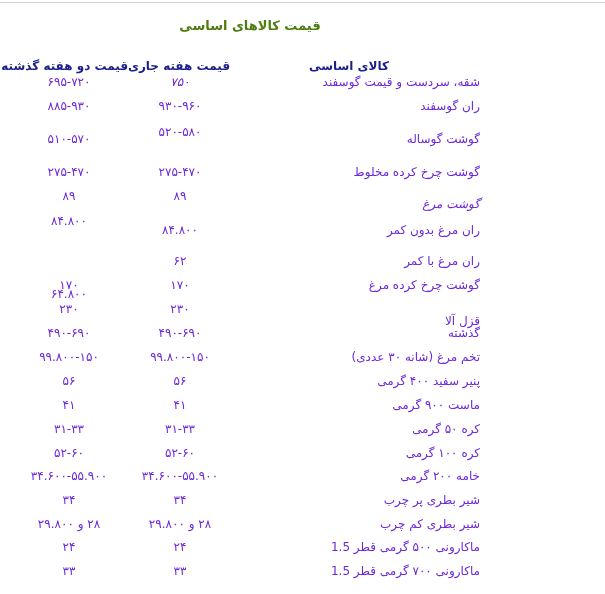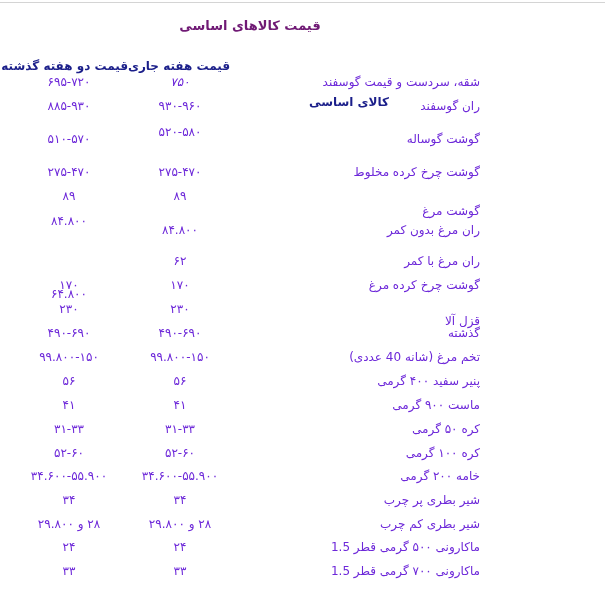--- a/index.html
+++ b/index.html
@@ -1,22 +1,22 @@
 <!DOCTYPE html>
 <html><head>
 <meta charset="utf-8">
 <style>
   html, body { margin:0; padding:0; background:#ffffff; }
   body { width:605px; height:594px; overflow:hidden; position:relative;
          font-family:"DejaVu Sans", sans-serif; color:#333333; }
   .topline { position:absolute; left:0; top:2px; width:605px; height:1px; background:#d4d4d4; }
   .title { position:absolute; top:18px; left:150px; width:200px; text-align:center;
-           font-size:13px; font-weight:bold; color:#701a75; direction:rtl; }
+           font-size:13px; font-weight:bold; color:#4d7c0f; direction:rtl; }
   .hdr { position:absolute; top:59px; font-size:12px; font-weight:bold; color:#1b1f8a; direction:rtl; white-space:nowrap; }
-  .hdr.item { right:216px;margin-top:36px; }
+  .hdr.item { right:216px; }
   .hdr.cur { left:138px; width:92px; text-align:center; }
   .hdr.prev { left:10px; width:118px; text-align:center; }
   .cell { position:absolute; font-size:12px; direction:rtl; white-space:nowrap; color:#6d28d9; }
   .cell.item { right:125px; text-align:right; }
   .cell.cur { left:125px; width:110px; text-align:center; }
   .cell.prev { left:10px; width:118px; text-align:center; }
 </style>
 </head>
 <body>
 
@@ -34,39 +34,39 @@
     <div class="cell prev" style="top: 75px;">۶۹۵-۷۲۰</div>
     <div class="cell item" style="top: 99px;">ران گوسفند</div>
     <div class="cell cur" style="top: 99px;">۹۳۰-۹۶۰</div>
     <div class="cell prev" style="top: 99px;">۸۸۵-۹۳۰</div>
     <div class="cell item" style="top: 132px;">گوشت گوساله</div>
     <div class="cell cur" style="top: 125px;">۵۲۰-۵۸۰</div>
     <div class="cell prev" style="top: 132px;">۵۱۰-۵۷۰</div>
     <div class="cell item" style="top: 165px;">گوشت چرخ کرده مخلوط</div>
     <div class="cell cur" style="top: 165px;">۲۷۵-۴۷۰</div>
     <div class="cell prev" style="top: 165px;">۲۷۵-۴۷۰</div>
-    <div class="cell item" style="top: 204px;">گوشت مرغ</div>
+    <div class="cell item" style="top: 197px; font-style: italic;">گوشت مرغ</div>
     <div class="cell cur" style="top: 189px;">۸۹</div>
     <div class="cell prev" style="top: 189px;">۸۹</div>
     <div class="cell item" style="top: 223px;">ران مرغ بدون کمر</div>
     <div class="cell cur" style="top: 223px;">۸۴.۸۰۰</div>
     <div class="cell prev" style="top: 214px;">۸۴.۸۰۰</div>
     <div class="cell item" style="top: 254px;">ران مرغ با کمر</div>
     <div class="cell cur" style="top: 254px;">۶۲</div>
     <div class="cell prev" style="top: 254px; margin-top: 33px;">۶۴.۸۰۰</div>
     <div class="cell item" style="top: 278px;">گوشت چرخ کرده مرغ</div>
     <div class="cell cur" style="top: 278px;">۱۷۰</div>
     <div class="cell prev" style="top: 278px;">۱۷۰</div>
     <div class="cell item" style="top: 314px; margin-left: 48px;">قزل آلا</div>
     <div class="cell cur" style="top: 302px;">۲۳۰</div>
     <div class="cell prev" style="top: 302px;">۲۳۰</div>
     <div class="cell item" style="top: 326px;">گذشته</div>
     <div class="cell cur" style="top: 326px;">۴۹۰-۶۹۰</div>
     <div class="cell prev" style="top: 326px;">۴۹۰-۶۹۰</div>
-    <div class="cell item" style="top: 350px;">تخم مرغ (شانه 40 عددی)</div>
+    <div class="cell item" style="top: 350px;">تخم مرغ (شانه ۳۰ عددی)</div>
     <div class="cell cur" style="top: 350px;">۹۹.۸۰۰-۱۵۰</div>
     <div class="cell prev" style="top: 350px;">۹۹.۸۰۰-۱۵۰</div>
     <div class="cell item" style="top: 374px;">پنیر سفید ۴۰۰ گرمی</div>
     <div class="cell cur" style="top: 374px;">۵۶</div>
     <div class="cell prev" style="top: 374px;">۵۶</div>
     <div class="cell item" style="top: 398px;">ماست ۹۰۰ گرمی</div>
     <div class="cell cur" style="top: 398px;">۴۱</div>
     <div class="cell prev" style="top: 398px;">۴۱</div>
     <div class="cell item" style="top: 422px;">کره ۵۰ گرمی</div>
     <div class="cell cur" style="top: 422px;">۳۱-۳۳</div>

